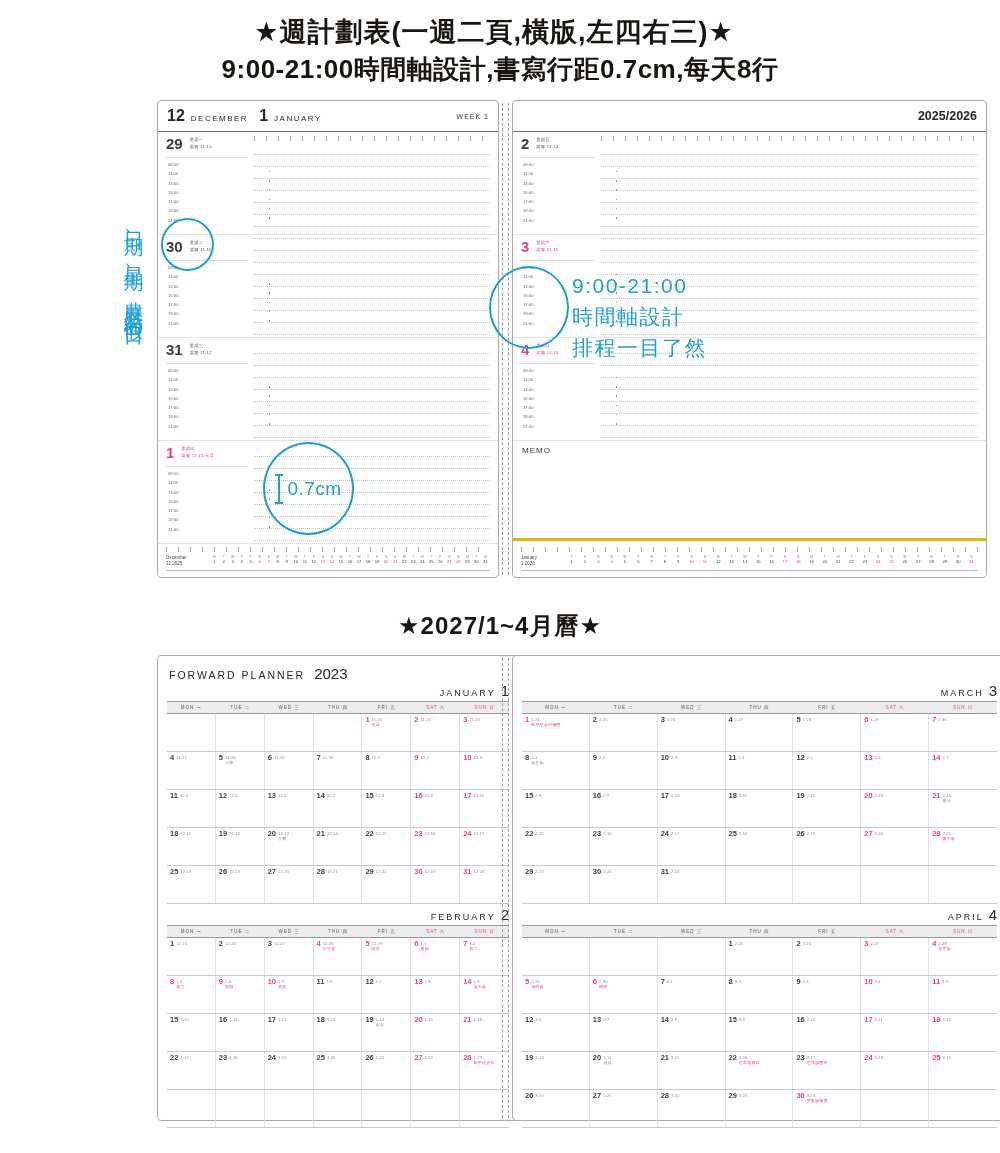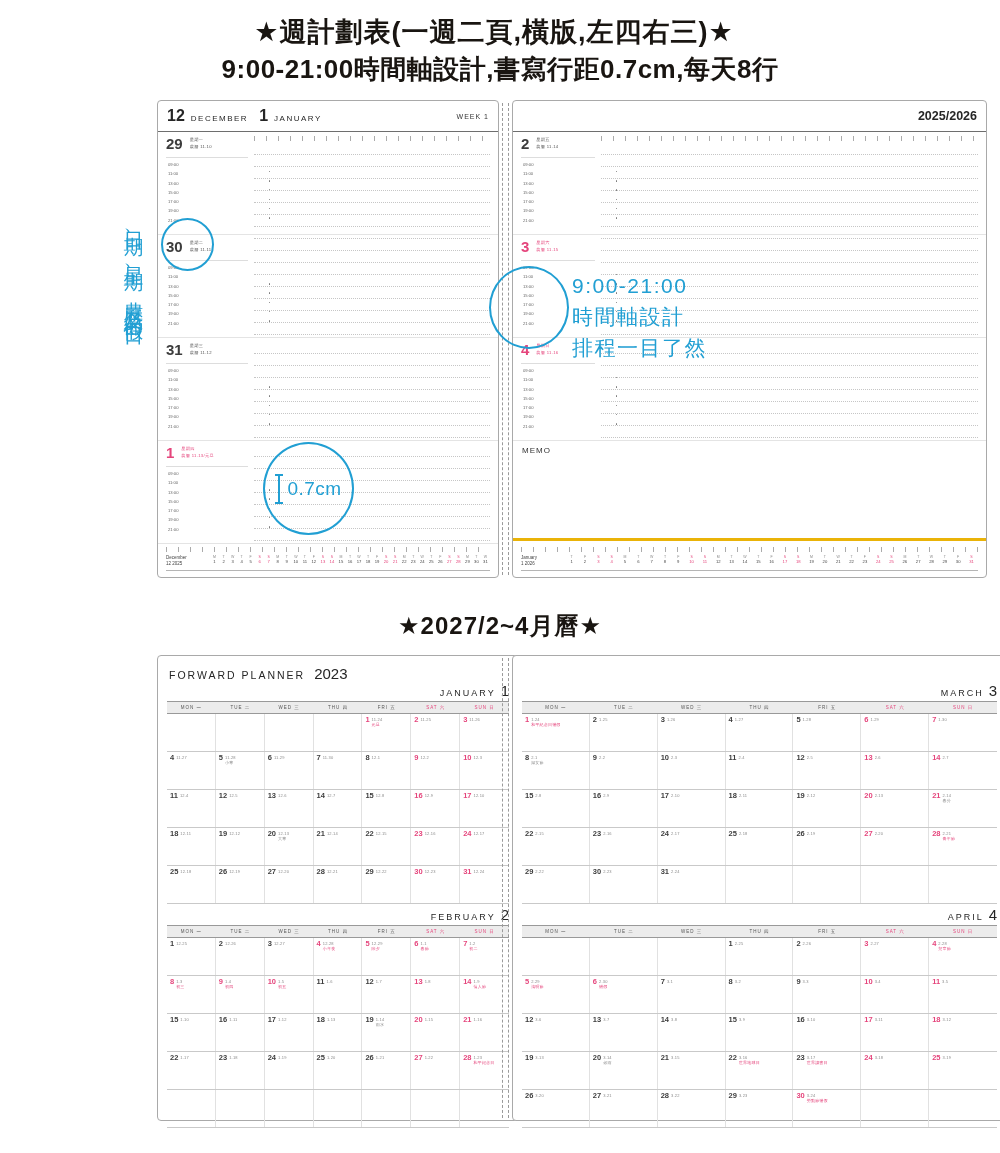--- a/index.html
+++ b/index.html
@@ -620,21 +620,21 @@
       <div>9:00-21:00</div>
       <div>時間軸設計</div>
       <div>排程一目了然</div>
     </div>
     <div class="circ blue" id="circ-spacing">
       <span class="ibeam"></span>
       <span>0.7cm</span>
     </div>
   </div>
 
-  <div class="sec2-title">★2027/2~4月曆★</div>
+  <div class="sec2-title">★2027/1~4月曆★</div>
 
   <div class="spread" id="monthly-spread">
     <div class="page left">
       <div class="fp">
         <span class="fplabel">FORWARD PLANNER</span>
         <span class="fpyear">2023</span>
       </div>
       <div class="msec slot-top" id="m0">
           <div class="mhead">
             <span class="mh-name">JANUARY</span>

